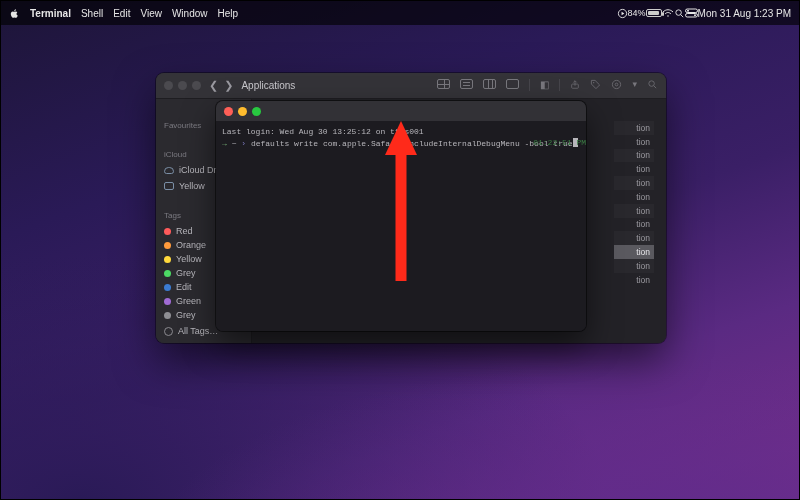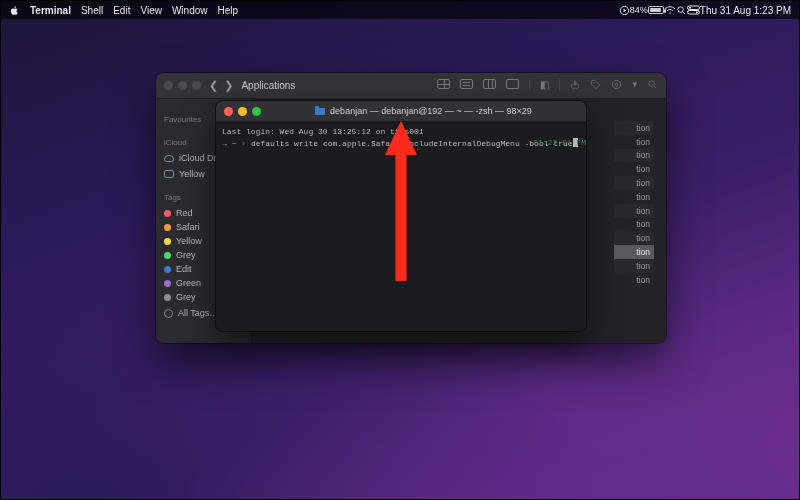--- a/index.html
+++ b/index.html
@@ -8,21 +8,21 @@
   
   .wallpaper {
     position: absolute; inset: 0;
     background:
       radial-gradient(ellipse 120% 70% at 85% 110%, #5d2b8a 0%, rgba(93,43,138,0.0) 55%),
       radial-gradient(ellipse 120% 90% at 10% 100%, #2a1a57 0%, rgba(42,26,87,0) 55%),
       linear-gradient(160deg, #1d1538 0%, #2a1a57 30%, #3a1f66 55%, #5a2a82 75%, #7a2f8e 100%);
   }
   
   .menubar {
-    position: absolute; top: 0; left: 0; right: 0; height: 18px;
+    position: absolute; top: 0; left: 0; right: 0; height: 24px;
     background: rgba(0,0,0,0.62); color: #e6e6e6;
     display: flex; align-items: center; font-size: 10px; padding: 0 8px;
     gap: 10px;
   }
   .menubar .right { margin-left: auto; display: flex; align-items: center; }
   .menubar .app-name { font-weight: 600; }
   .mb-icon { display: inline-flex; align-items: center; }
   .battery {
     display:inline-block; width:16px; height:8px; border:1px solid #ccc; border-radius:2px; position:relative;
   }
@@ -56,21 +56,21 @@
   .ico-grid::after{top:50%;left:0;right:0;height:1px;}
   .ico-list::before{content:"";position:absolute;left:2px;right:2px;top:2px;height:1px;background:#8a898f;box-shadow:0 3px 0 #8a898f,0 6px 0 #8a898f;}
   .ico-cols::before{content:"";position:absolute;top:0;bottom:0;left:4px;width:1px;background:#8a898f;box-shadow:4px 0 0 #8a898f;}
   .vbar{width:1px;height:12px;background:#4b4a50;}
 
   .finder-body{ flex:1; display:flex; min-height:0; }
   .sidebar{
     width:96px; background:#2b2a2f; padding:6px 6px; font-size:9px; color:#9c9ba2;
     border-right:1px solid #1e1d21; display:flex; flex-direction:column; gap:2px;
   }
-  .sidebar .section-title{ font-size:8px; color:#7c7b82; margin:10px 2px 2px; }
+  .sidebar .section-title{ font-size:8px; color:#7c7b82; margin:16px 2px 2px; }
   .sb-item{ display:flex; align-items:center; gap:5px; padding:2px 2px; border-radius:3px; color:#b7b6bc; }
   .sb-item .tagdot{ width:7px;height:7px;border-radius:50%; }
   .sb-item .cloud{ width:10px;height:7px;border:1px solid #7b8fa6;border-radius:5px 5px 3px 3px; }
   .sb-item .alltags{ width:9px;height:9px;border-radius:50%;border:1px solid #8a898f;}
 
   .content{
     flex:1; background:#232227; position:relative; overflow:hidden;
   }
   .list-strip{
     position:absolute; right:12px; top:22px; width:40px; display:flex; flex-direction:column; gap:0;justify-content:center;
@@ -151,21 +151,21 @@
           </svg>
     </span>
     <span class="mb-icon">
       <svg width="13" height="10" viewBox="0 0 26 20" fill="none" stroke="#e6e6e6" stroke-width="2">
             <rect x="1" y="2" width="24" height="7" rx="3.5"></rect>
             <circle cx="6" cy="5.5" r="2" fill="#e6e6e6" stroke="none"></circle>
             <rect x="1" y="11" width="24" height="7" rx="3.5"></rect>
             <circle cx="20" cy="14.5" r="2" fill="#e6e6e6" stroke="none"></circle>
           </svg>
     </span>
-    <span>Thu 31 Aug  1:23 PM</span>
+    <span>Mon 31 Aug  1:23 PM</span>
   </div>
 </div>
 
 <div class="finder">
   <div class="finder-titlebar">
     <div class="traffic">
       <span class="dot disabled"></span>
       <span class="dot disabled"></span>
       <span class="dot disabled"></span>
     </div>
@@ -224,21 +224,21 @@
             <span>Yellow</span>
           </div>
       <div class="section-title">Tags</div>
       <div id="tags-holder">
             <div class="sb-item">
               <span class="tagdot" style="background: rgb(255, 91, 91);"></span>
               <span>Red</span>
             </div>
             <div class="sb-item">
               <span class="tagdot" style="background: rgb(255, 154, 60);"></span>
-              <span>Safari</span>
+              <span>Orange</span>
             </div>
             <div class="sb-item">
               <span class="tagdot" style="background: rgb(255, 217, 60);"></span>
               <span>Yellow</span>
             </div>
             <div class="sb-item">
               <span class="tagdot" style="background: rgb(76, 217, 100);"></span>
               <span>Grey</span>
             </div>
             <div class="sb-item">
@@ -278,24 +278,20 @@
   </div>
 </div>
 
 <div class="terminal">
   <div class="term-titlebar">
     <div class="traffic">
       <span class="dot red"></span>
       <span class="dot yellow"></span>
       <span class="dot green"></span>
     </div>
-    <div class="term-title-wrap">
-      <span class="folder"></span>
-      <span>debanjan — debanjan@192 — ~ — -zsh — 98×29</span>
-    </div>
   </div>
   <div class="term-body"><span>Last login: Wed Aug 30 13:25:12 on ttys001</span>
 <span class="arrow">→</span> <span>~</span> <span class="chev">›</span> <span>defaults write com.apple.Safari IncludeInternalDebugMenu -bool true</span><span class="cursor"></span><span class="clock">01:22:51 PM</span></div>
 </div>
 
 <div class="arrow-annot">
   <svg viewBox="0 0 40 160">
     <path d="M20 160 L20 28" stroke="#ff2a1a" stroke-width="11" fill="none"></path>
     <path d="M20 0 L4 34 L36 34 Z" fill="#ff2a1a"></path>
   </svg>

